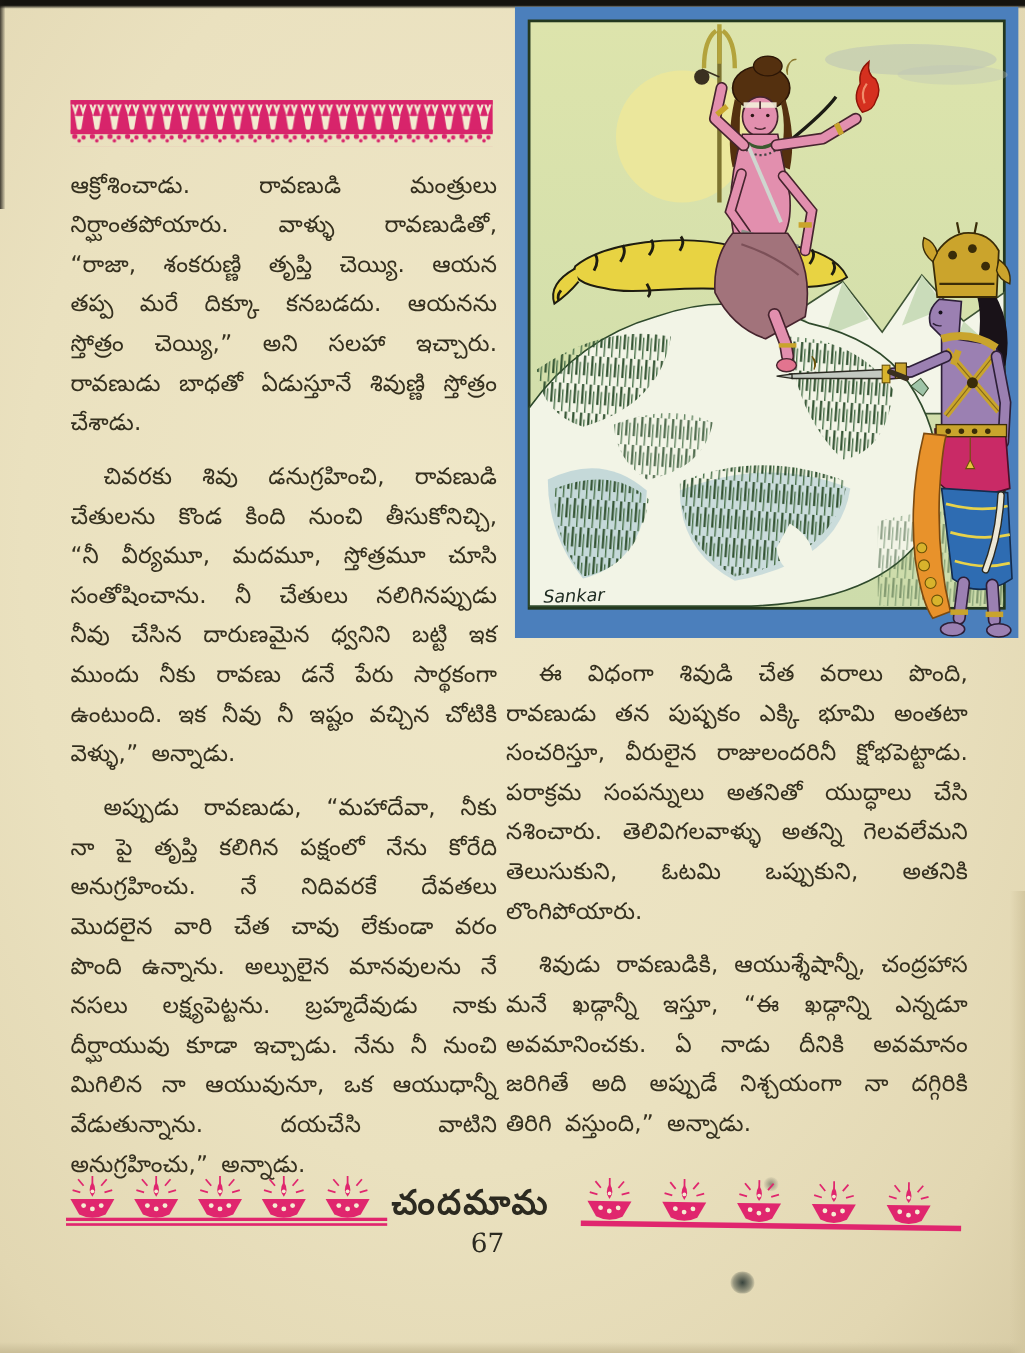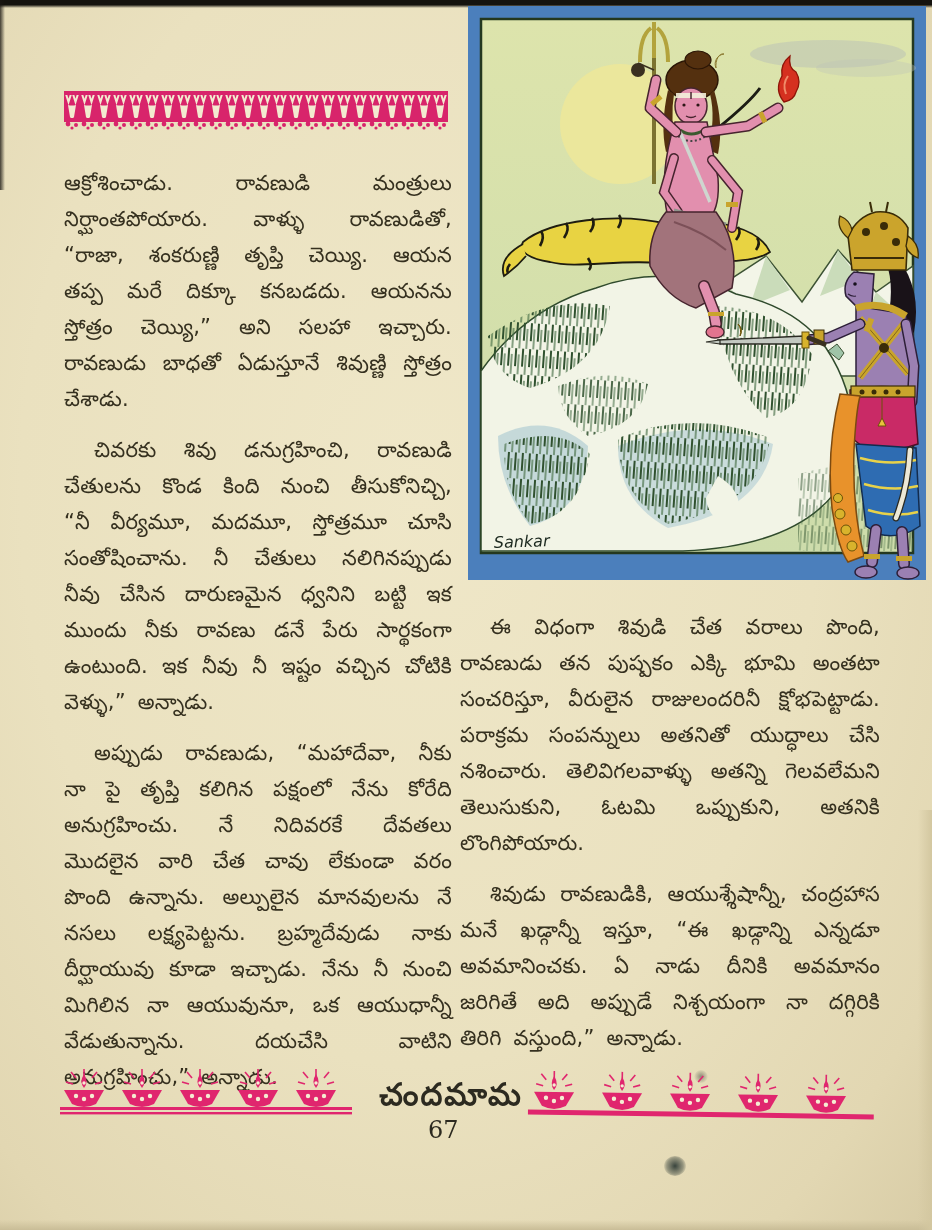--- a/index.html
+++ b/index.html
@@ -26,29 +26,29 @@
     background:radial-gradient(circle,#39443d 0%,rgba(57,68,61,.45) 55%,rgba(57,68,61,0) 80%);}
   .smudge2{position:absolute;left:694px;top:1070px;width:14px;height:13px;border-radius:50%;
     background:radial-gradient(circle,rgba(70,75,66,.55),rgba(70,75,66,0) 75%);}
 
   .ornament-top{position:absolute;left:64px;top:91px;width:384px;height:42px;}
 
   .illustration{position:absolute;left:468px;top:6px;width:458px;height:576px;}
 
   .col{position:absolute;color:#35301f;text-align:justify;
     font-size:21px;line-height:36px;letter-spacing:.2px;word-spacing:5px;}
-  .col p{margin:15px 0 13px 0;text-indent:30px;}
+  .col p{margin:0 0 13px 0;text-indent:30px;}
   .col p.no-indent{text-indent:0;}
   .col-left{left:64px;top:150px;width:388px;height:912px;}
   .col-right{left:460px;top:594px;width:420px;height:470px;}
 
   .footer-lamps-left{position:absolute;left:60px;top:1066px;width:298px;height:52px;}
   .footer-lamps-right{position:absolute;left:528px;top:1068px;width:348px;height:58px;transform:rotate(.8deg);}
   .footer-title{position:absolute;left:356px;top:1076px;width:190px;
-    color:#2c2a20;font-size:31px;font-weight:bold;text-align:center;letter-spacing:2px;white-space:nowrap;}
+    color:#2c2a20;font-size:31px;font-weight:bold;letter-spacing:2px;white-space:nowrap;}
   .footer-page-number{position:absolute;left:428px;top:1116px;width:70px;
     color:#2c2a20;font-size:24px;font-family:"DejaVu Serif",serif;}
 </style>
 </head>
 <body>
 
 <div class="page">
 
   <div class="edge-top"></div>
   <div class="edge-left"></div>

